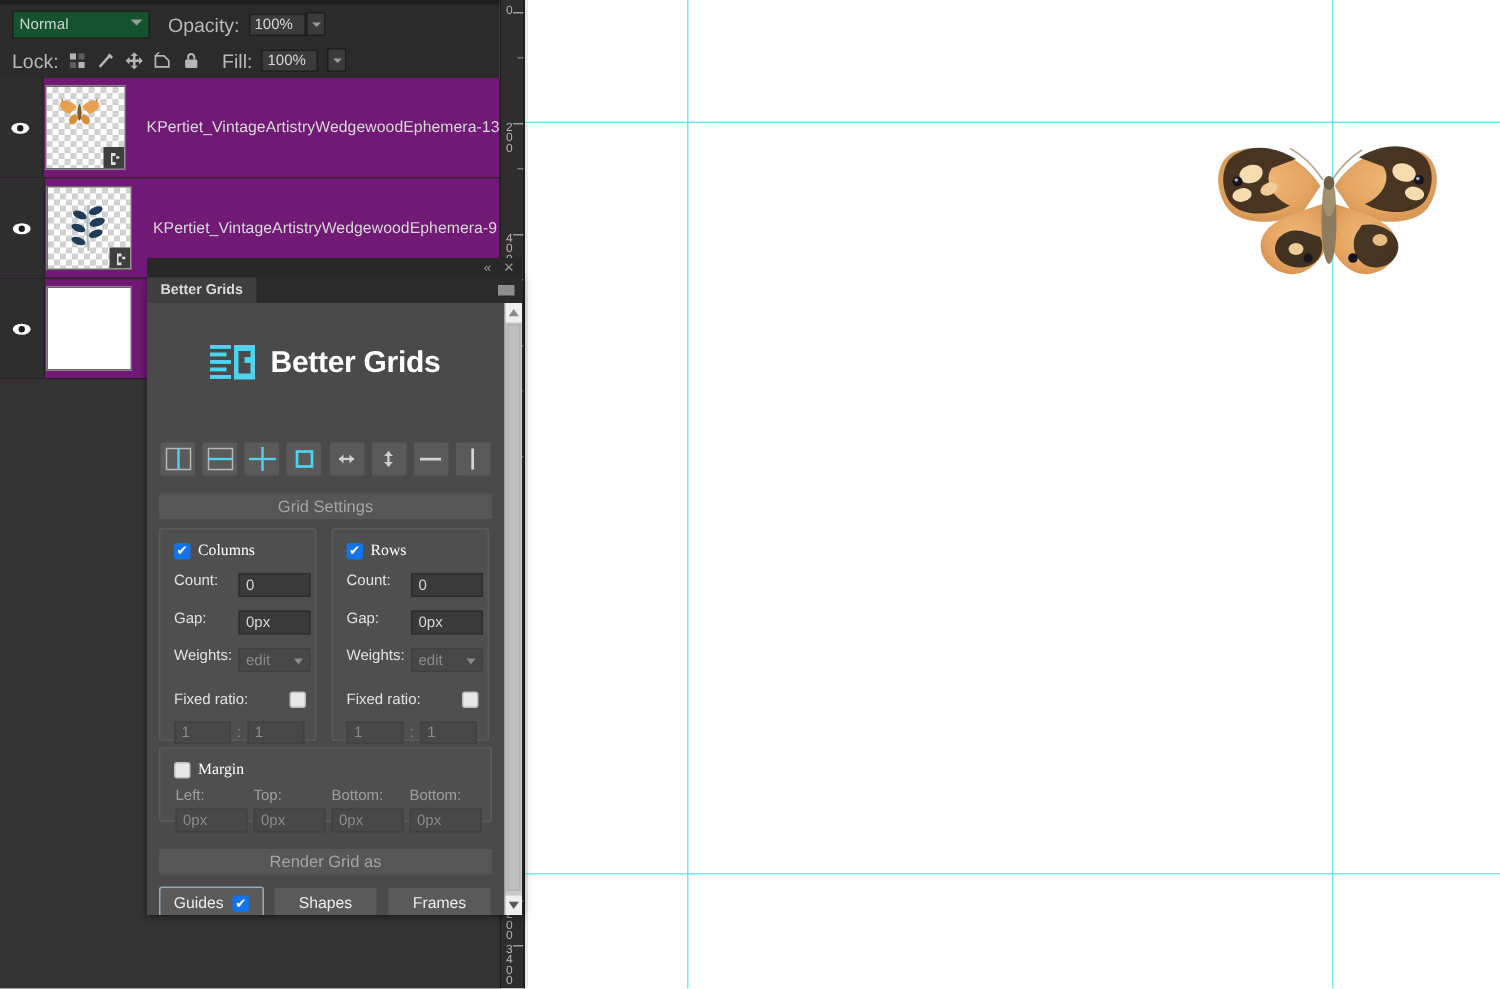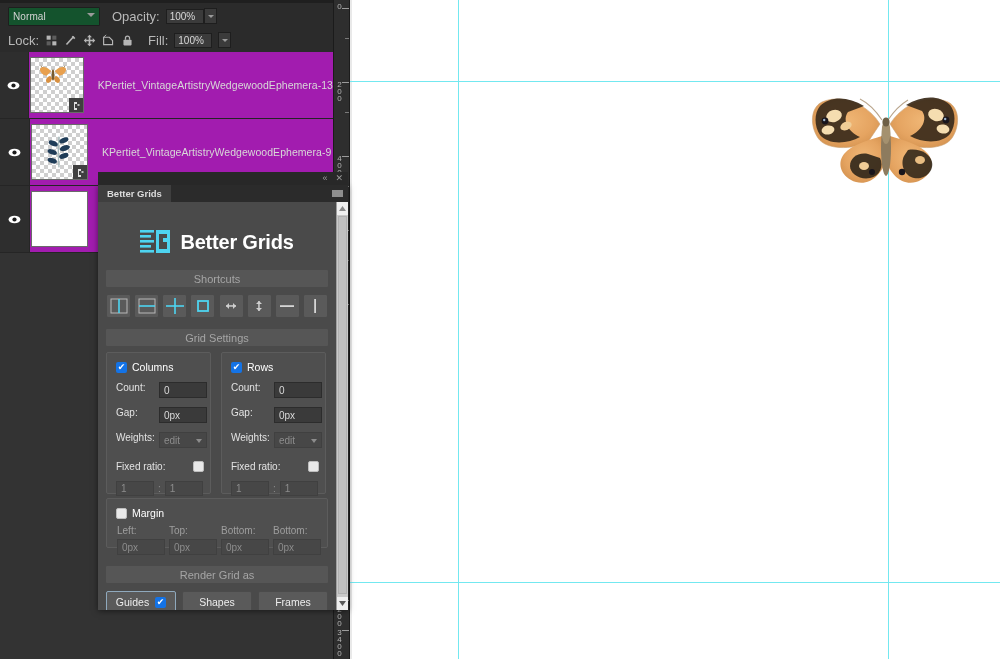--- a/index.html
+++ b/index.html
@@ -69,21 +69,21 @@
   .lockrow{
     position:absolute;left:0;top:30px;width:333px;height:20px;
     display:flex;align-items:center;gap:6px;padding-left:8px;box-sizing:border-box;
   }
   .lockicon{width:13px;height:13px;opacity:.85;}
 
   
   .layers{position:absolute;left:0;top:52px;width:333px;height:607px;background:#333333;}
   .layer{
     position:relative;height:66px;border-bottom:1px solid #252525;
-    display:flex;align-items:center;background:#a21caf;
+    display:flex;align-items:center;background:#701a75;
   }
   .eye-cell{width:29px;height:66px;display:flex;align-items:center;justify-content:center;
     background:#2e2e2e;border-right:1px solid #252525;}
   .eye{width:13px;height:9px;}
   .thumb{
     width:57px;height:56px;margin-left:1px;position:relative;
     border:1px solid #6a6a6a;box-sizing:border-box;overflow:hidden;
     background-color:#ffffff;
     background-image:
       linear-gradient(45deg,#cfcfcf 25%,transparent 25%,transparent 75%,#cfcfcf 75%,#cfcfcf),
@@ -174,21 +174,21 @@
     box-sizing:border-box;border-radius:2px;
   }
   .chk-row{display:flex;align-items:center;gap:5px;height:16px;margin:6px 0 0 9px;}
   .chk{
     width:11px;height:11px;border-radius:2px;box-sizing:border-box;
     display:flex;align-items:center;justify-content:center;
   }
   .chk.on{background:#1473e6;}
   .chk.off{background:#e8e8e8;border:1px solid #bdbdbd;}
   .chk .mk{color:#fff;font-size:9px;line-height:9px;}
-  .chk-lbl{color:#ffffff;font-size:10.5px;}
+  .chk-lbl{color:#ffffff;font-size:10.5px;font-family:Liberation Serif, serif;}
 
   .field-row{display:flex;align-items:flex-start;height:18px;margin:7px 0 0 9px;}
   .field-lbl{color:#e2e2e2;font-size:10px;width:43px;}
   .field-in{
     width:48px;height:16px;background:#3a3a3a;border:1px solid #2c2c2c;
     box-sizing:border-box;color:#d9d9d9;font-size:10px;
     display:flex;align-items:center;padding-left:4px;
   }
   .sel-in{
     width:48px;height:16px;background:#474747;border:1px solid #404040;
@@ -465,23 +465,20 @@
             <rect x="0" y="6" width="11" height="2.6" fill="#4ed4f0"></rect>
             <rect x="0" y="11" width="14" height="2.6" fill="#4ed4f0"></rect>
             <rect x="0" y="16" width="11" height="2.6" fill="#4ed4f0"></rect>
             <rect x="0" y="21" width="14" height="2.6" fill="#4ed4f0"></rect>
             <path d="M16 1 H30 V24 H16 Z" fill="#4ed4f0"></path>
             <path d="M19 5 H27 V9 H23 V13 H27 V20 H19 Z" fill="#4a4a4a"></path>
           </svg>
           <span class="logo-text">Better Grids</span>
         </div>
 
-        <div class="section-head" style="top:68px;">
-          <span>Shortcuts</span>
-        </div>
 
         <div class="shortcut-row" style="top:92px;">
           <div class="sc-btn">
             <svg width="18" height="16" viewBox="0 0 18 16">
                 <rect x="1" y="1" width="16" height="14" fill="none" stroke="#b8b8b8" stroke-width="1"></rect>
                 <rect x="8.2" y="1" width="1.6" height="14" fill="#4ed4f0"></rect>
               </svg>
           </div>
           <div class="sc-btn">
             <svg width="18" height="16" viewBox="0 0 18 16">

